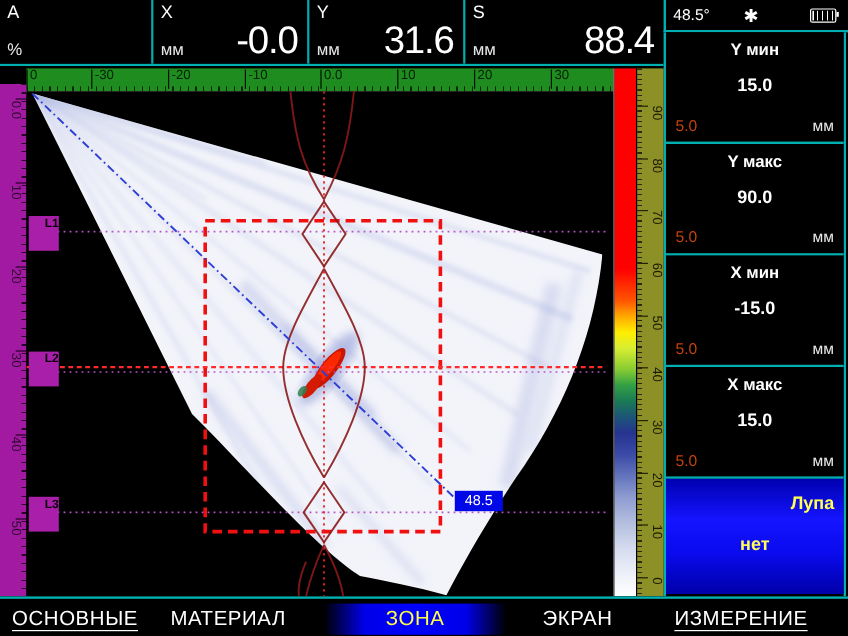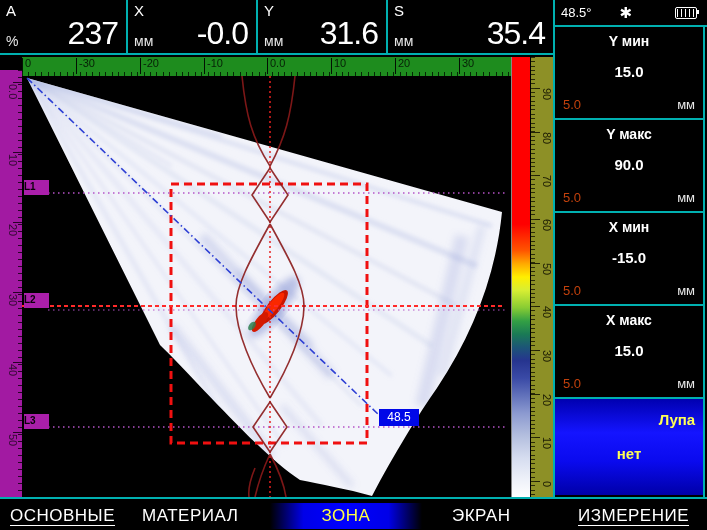--- a/index.html
+++ b/index.html
@@ -60,58 +60,57 @@
 
   
   #colorbar{position:absolute;left:511px;top:57px;width:18px;height:440px;border-left:1px solid #888;
     background:linear-gradient(180deg,
       #ff0000 0%,#ff0000 38%,#ff5500 44%,#ffaa00 47%,#ffee00 50%,#d8ee33 53%,
       #88cc33 57%,#33a044 60%,#1a7a55 63%,#1c5577 66%,#26348f 69%,#3a4aa6 73%,
       #6272bb 77%,#8c9ad0 81%,#b3bede 86%,#d5dcef 91%,#eef1f9 96%,#ffffff 100%);}
 
   
   #plot{position:absolute;left:22px;top:76px;width:489px;height:421px;background:#000;}
-  .gate-tag{position:absolute;left:2px;width:25px;height:15px;background:#aa1faa;color:#0a000a;
-            font-size:10px;font-weight:bold;text-align:left;line-height:13px;}
+  .gate-tag{position:absolute;left:2px;width:25px;height:29px;background:#aa1faa;color:#0a000a;
+            font-size:10px;font-weight:bold;text-align:right;line-height:13px;}
   #cursor-label{position:absolute;left:357px;top:333px;width:40px;height:17px;background:#0008e8;
             color:#fff;font-size:12px;text-align:center;line-height:17px;}
 
   
   #menubar{position:absolute;left:0;top:497px;width:707px;height:33px;background:#000;
            border-top:2px solid #00b0b0;box-sizing:border-box;}
   .mitem{position:absolute;top:4px;height:26px;line-height:26px;font-size:17px;color:#fff;letter-spacing:0.5px;}
   .mitem.underl{text-decoration:underline;text-underline-offset:4px;}
   #mi-zona{left:270px;width:152px;text-align:center;color:#ffff44;
            background:linear-gradient(90deg,rgba(0,0,230,0) 0%,#0000e8 22%,#0000ff 50%,#0000e8 78%,rgba(0,0,230,0) 100%);}
 </style>
 </head>
 <body>
 
 <div id="screen">
 
   <div id="topbar">
     <div class="tcell" style="width:128px">
       <span class="tlabel">A</span>
       <span class="tunit">%</span>
-      <span class="tvalue">237</span>
     </div>
     <div class="tcell" style="width:130px">
       <span class="tlabel">X</span>
       <span class="tunit">мм</span>
       <span class="tvalue">-0.0</span>
     </div>
     <div class="tcell" style="width:130px">
       <span class="tlabel">Y</span>
       <span class="tunit">мм</span>
       <span class="tvalue">31.6</span>
     </div>
     <div class="tcell" style="width:165px;border-right:none">
       <span class="tlabel">S</span>
       <span class="tunit">мм</span>
-      <span class="tvalue">35.4</span>
+      <span class="tvalue">88.4</span>
     </div>
   </div>
 
   <div id="statuscell">
     <span id="angle-readout">48.5°</span>
     <span id="asterisk">✱</span>
     <span id="battery">
         <span class="cells"></span>
       </span>
   </div>
@@ -310,16 +309,16 @@
     <div class="gate-tag" style="top:217px">L2</div>
     <div class="gate-tag" style="top:338px">L3</div>
     <div id="cursor-label">48.5</div>
   </div>
 
   <div id="menubar">
     <div class="mitem underl" style="left:10px">ОСНОВНЫЕ</div>
     <div class="mitem" style="left:142px">МАТЕРИАЛ</div>
     <div class="mitem" id="mi-zona">ЗОНА</div>
     <div class="mitem" style="left:452px">ЭКРАН</div>
-    <div class="mitem underl" style="left:578px">ИЗМЕРЕНИЕ</div>
+    <div class="mitem underl" style="left:562px">ИЗМЕРЕНИЕ</div>
   </div>
 
 </div>
 
 </body></html>

